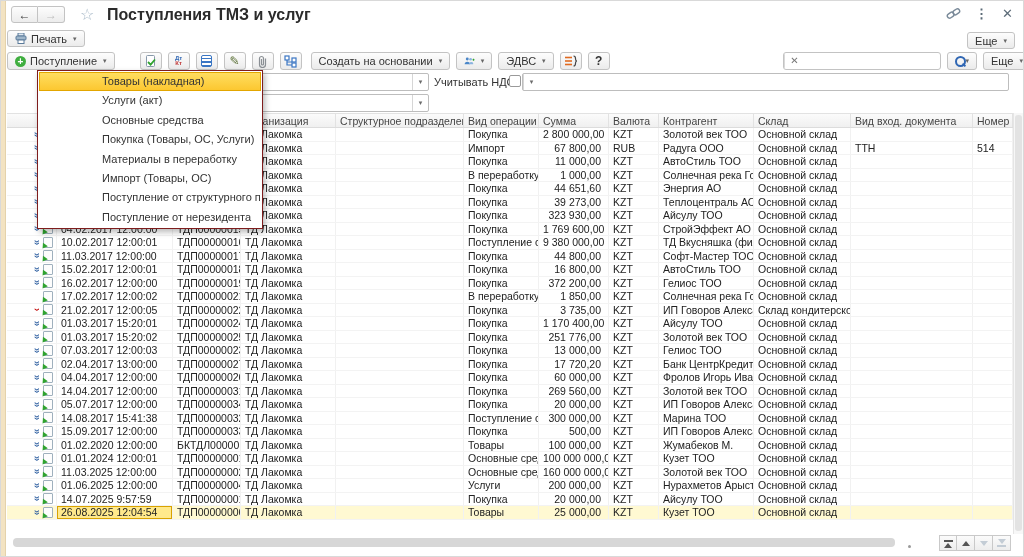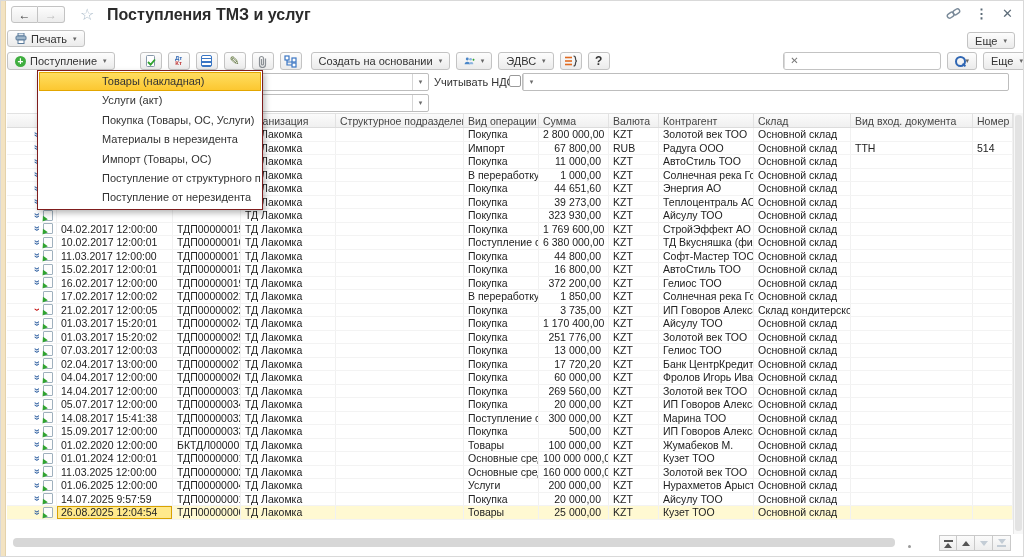--- a/index.html
+++ b/index.html
@@ -397,21 +397,21 @@
         <div class="tr">
           <div class="td icons" style="width: 50px;">
             <span class="mk b">«</span>
             <span class="docico"></span>
           </div>
           <div class="td" style="width: 116px;">10.02.2017 12:00:01</div>
           <div class="td" style="width: 68px;">ТДП00000016</div>
           <div class="td" style="width: 95px;">ТД Лакомка</div>
           <div class="td" style="width: 128px;"></div>
           <div class="td" style="width: 75px;">Поступление о…</div>
-          <div class="td num" style="width: 70px;">6 380 000,00</div>
+          <div class="td num" style="width: 70px;">9 380 000,00</div>
           <div class="td" style="width: 50px;">KZT</div>
           <div class="td" style="width: 95px;">ТД Вкусняшка (филиа…</div>
           <div class="td" style="width: 97px;">Основной склад</div>
           <div class="td" style="width: 122px;"></div>
           <div class="td" style="width: 40px;"></div>
         </div>
         <div class="tr">
           <div class="td icons" style="width: 50px;">
             <span class="mk b">«</span>
             <span class="docico"></span>
@@ -775,19 +775,20 @@
       <button class="nbtn">
           <span class="tri down dis"></span>
           <span class="bar dis"></span>
         </button>
     </div>
   </div>
 
   <div class="menu" id="menu">
       <div class="mi hl">Товары (накладная)</div>
       <div class="mi">Услуги (акт)</div>
+      <div class="mi">Основные средства</div>
       <div class="mi">Покупка (Товары, ОС, Услуги)</div>
-      <div class="mi">Материалы в нерезидента</div>
+      <div class="mi">Материалы в переработку</div>
       <div class="mi">Импорт (Товары, ОС)</div>
       <div class="mi">Поступление от структурного подразделения</div>
       <div class="mi">Поступление от нерезидента</div>
     </div>
 </div>
 
 </body></html>

